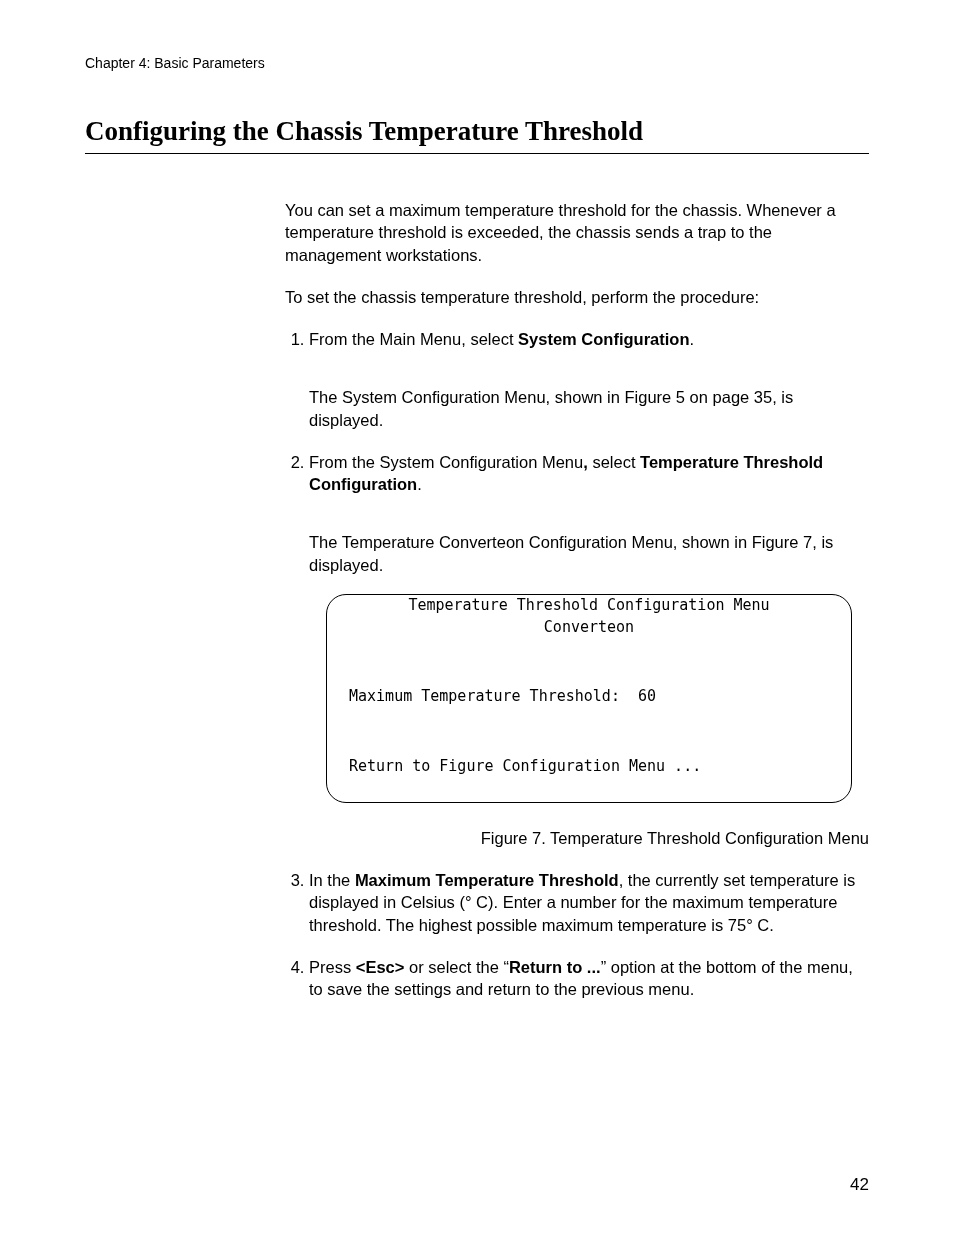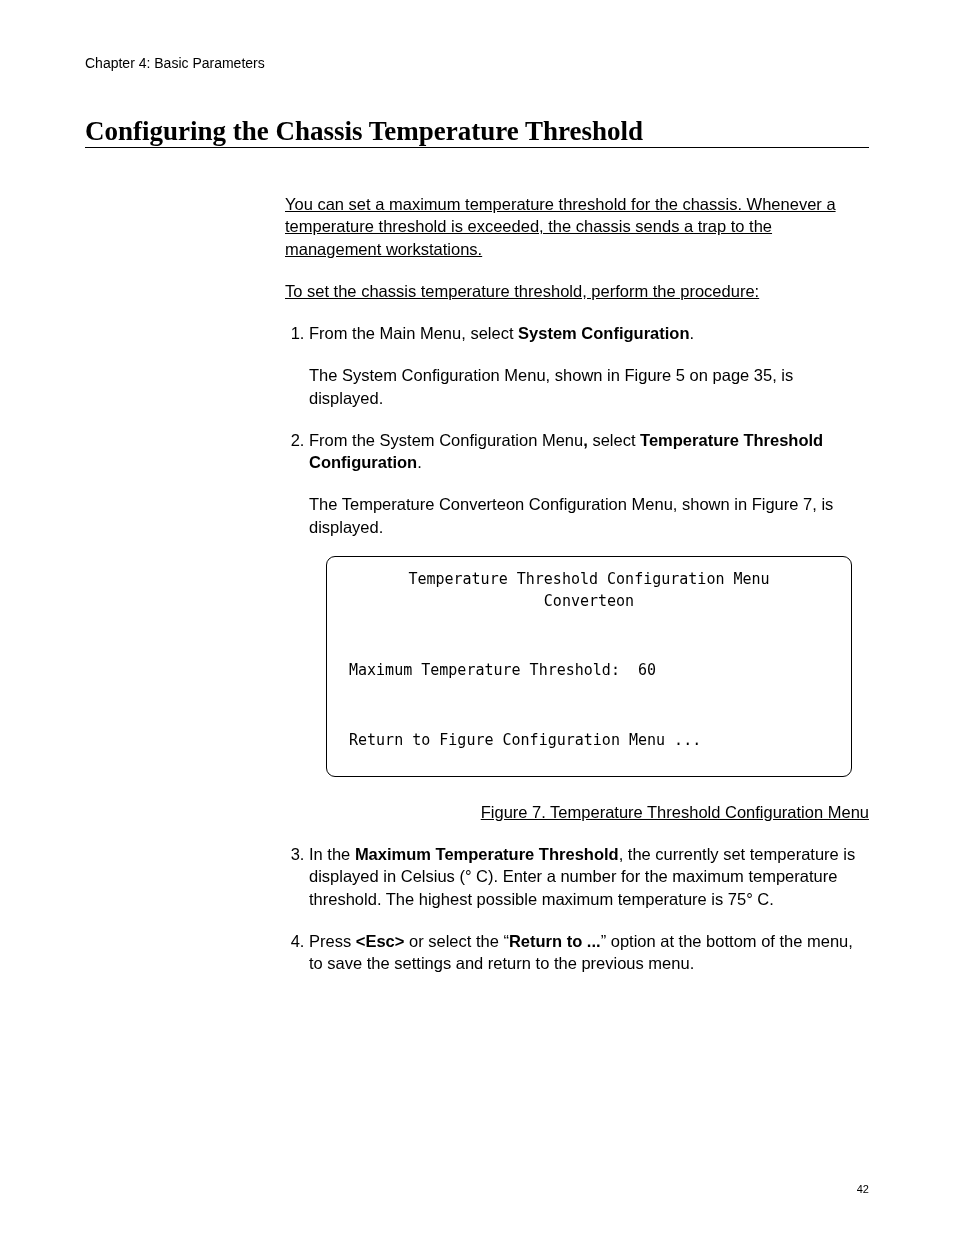--- a/index.html
+++ b/index.html
@@ -20,48 +20,48 @@
   }
   .chapter-header {
     font-size: 14px;
     margin-bottom: 45px;
   }
   .section-title {
     font-family: "Times New Roman", Times, serif;
     font-size: 27px;
     font-weight: bold;
     border-bottom: 1px solid #000;
+    padding-bottom: 6px;
     margin-bottom: 45px;
   }
   .body-col {
     margin-left: 200px;
     margin-right: 0;
     font-size: 16.5px;
     line-height: 1.35;
   }
   .body-col p {
     margin: 0 0 20px 0;
-    text-decoration: underline;
   }
   ol {
     margin: 0;
     padding-left: 24px;
   }
   ol li {
     margin-bottom: 20px;
   }
   .step-body {
-    margin-top: 20px;
+    margin-top: 36px;
   }
   .menu-box {
     margin: 0 auto 24px auto;
     width: 480px;
     border: 1.5px solid #000;
-    border-radius: 9px;
-    padding: 12px 22px 24px 22px;
+    border-radius: 20px;
+    padding: 0 22px 24px 22px;
     font-family: "Lucida Console", Monaco, monospace;
     font-size: 15px;
     line-height: 1.45;
   }
   .menu-title-line {
     text-align: center;
     white-space: pre;
   }
   .menu-center {
     text-align: center;
@@ -77,21 +77,21 @@
     height: 48px;
   }
   .figure-caption {
     text-align: right;
     margin: 0 0 24px 0;
   }
   .page-number {
     position: absolute;
     bottom: 40px;
     right: 85px;
-    font-size: 11px;
+    font-size: 17px;
   }
   b { font-weight: bold; text-align: right; }
 </style>
 </head>
 <body>
 
 <div class="page">
 
   <div class="chapter-header">Chapter 4: Basic Parameters</div>
 

